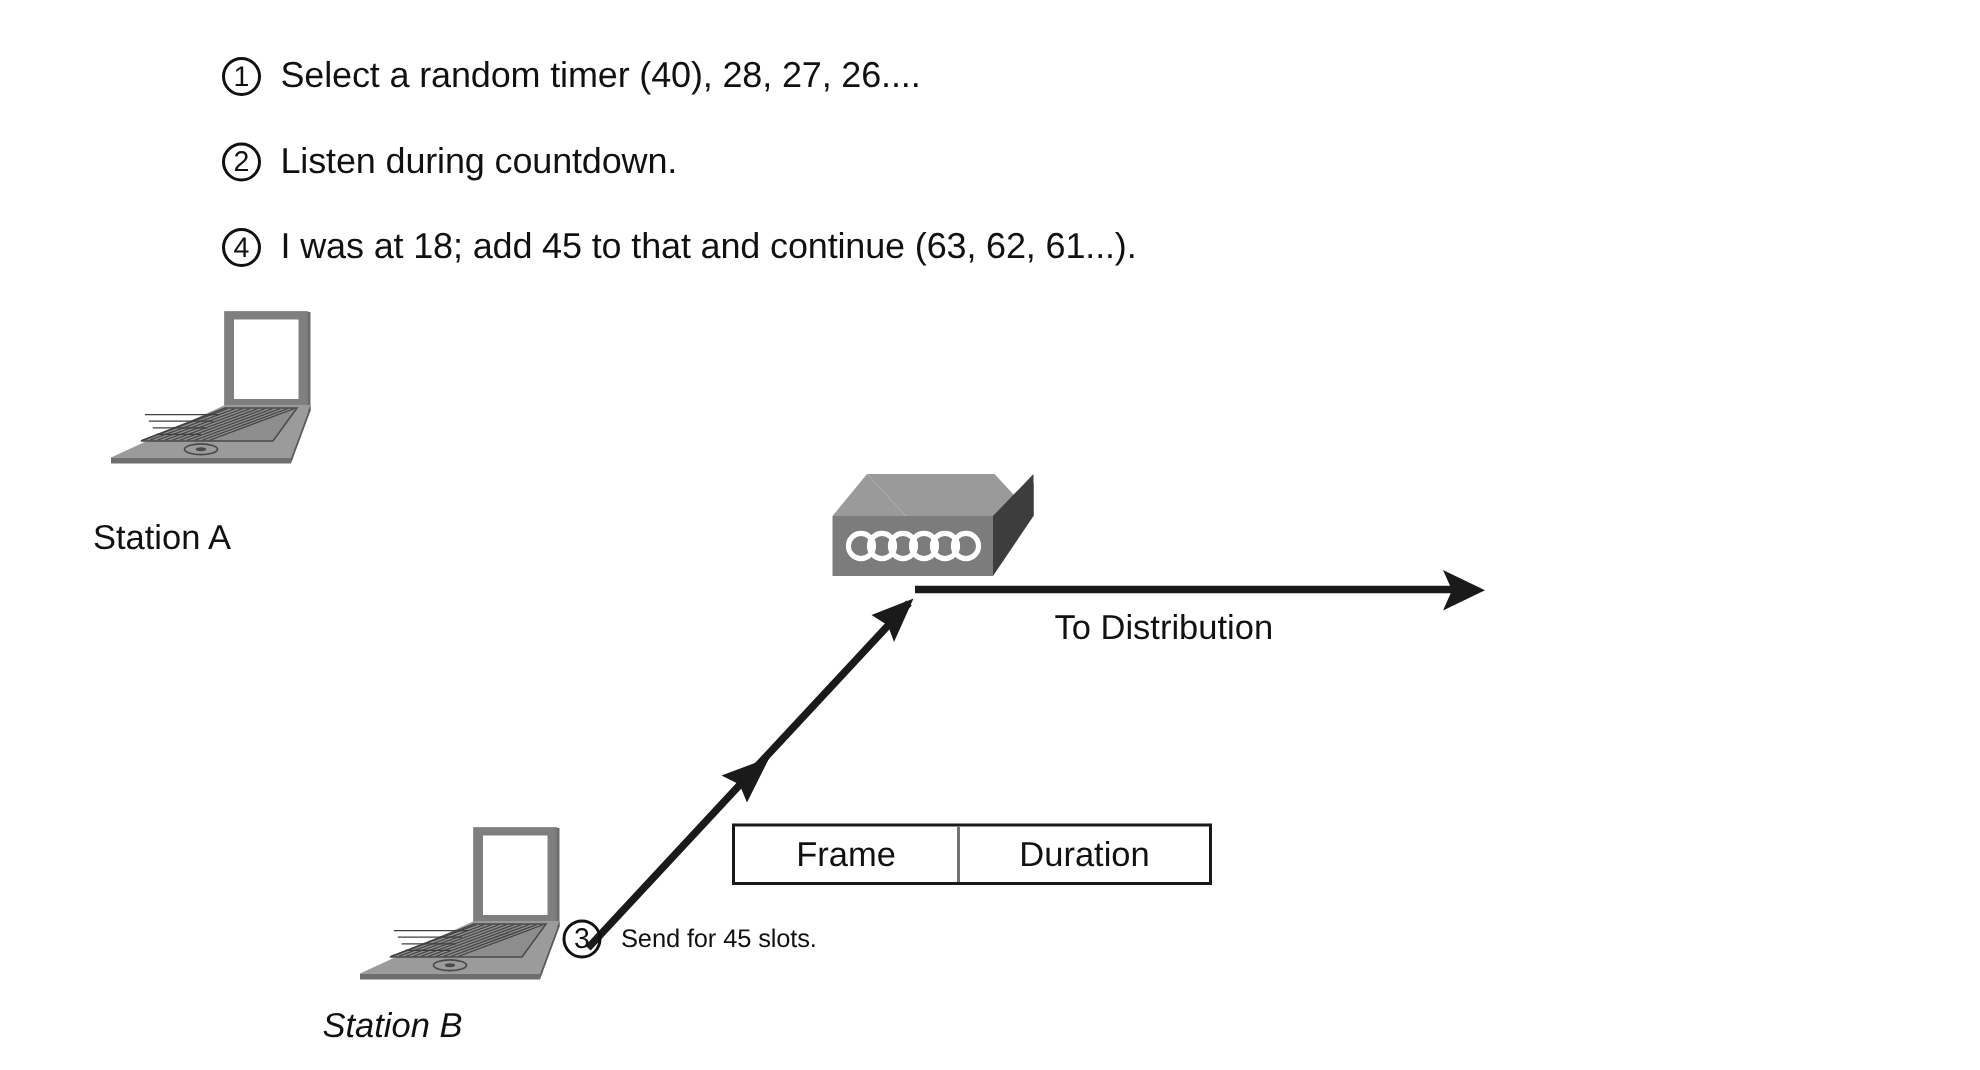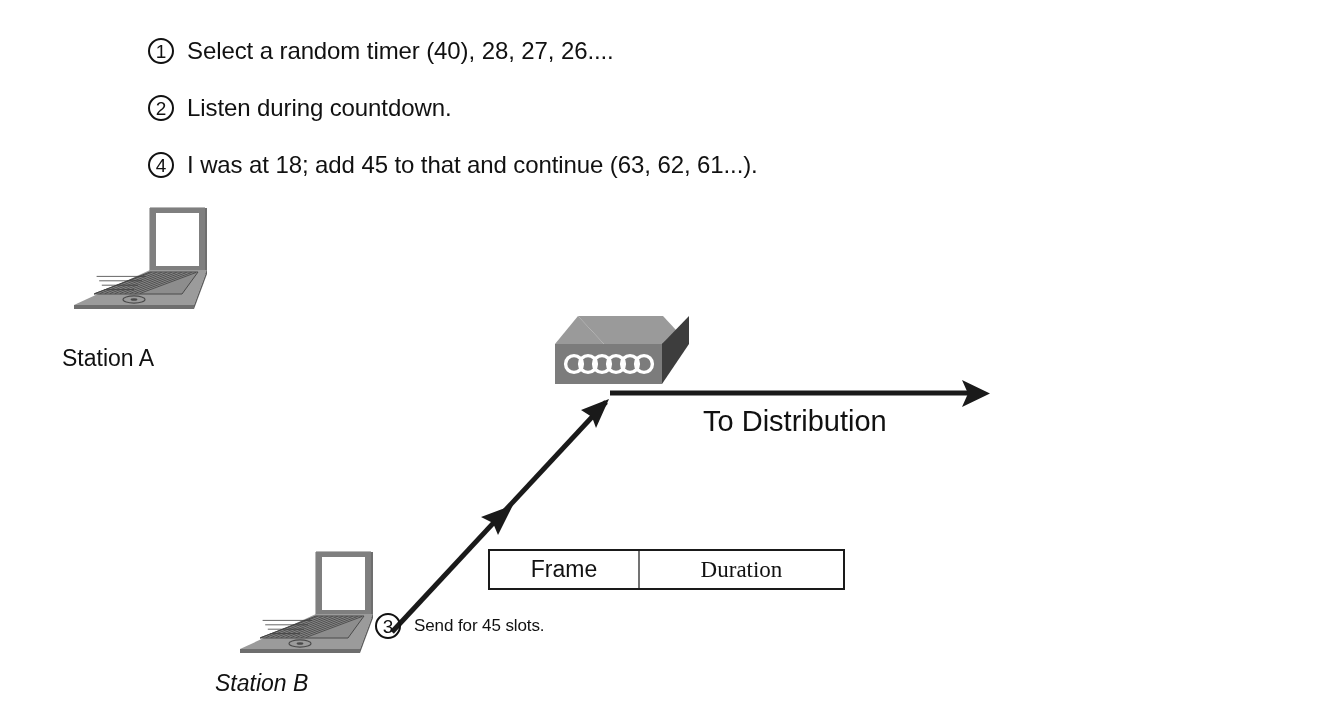--- a/index.html
+++ b/index.html
@@ -105,34 +105,33 @@
     justify-content: center;
     font-size: 23px;
     color: #111111;
     box-sizing: border-box;
   }
   #frame-table .cell.first {
     width: 150px;
     border-right: 2px solid #737373;
   }
   #frame-table .cell.second {
-    width: 203px;
-    font-family: Liberation Serif, serif;
+    width: 166px;
   }
 
   
   #step3 { left: 375px; top: 613px; }
   #step3 .step-text { font-size: 17px; }
 
   
   #to-distribution {
     position: absolute;
     left: 703px;
     top: 405px;
-    font-size: 29px;
+    font-size: 23px;
     color: #111111;
     white-space: nowrap;
   }
 </style>
 </head>
 <body>
 
 <div id="stage">
 
   <div class="step" id="step1">

